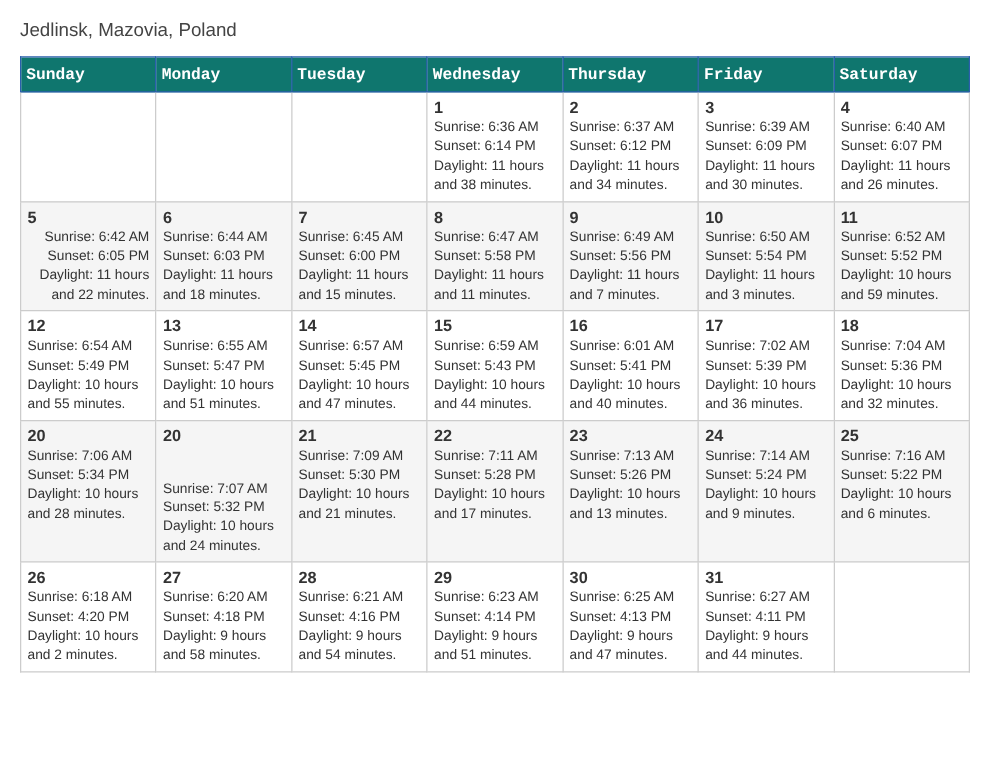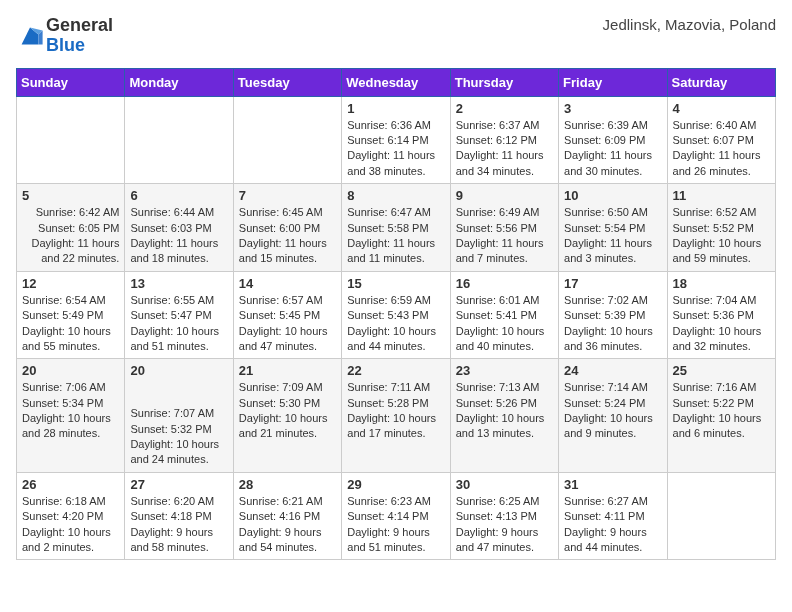--- a/index.html
+++ b/index.html
@@ -43,27 +43,28 @@
     .location {
       font-size: 15px;
       color: #444;
     }
     .calendar {
       width: 100%;
       border-collapse: collapse;
       border: 1px solid #ccc;
     }
     .calendar th {
-      background: #6d28d9;
+      background: #0f766e;
       color: #fff;
       font-size: 13px;
       font-weight: bold;
       padding: 6px 4px;
       text-align: left;
       border: 1px solid #2b5fac;
+      font-family: Liberation Mono, monospace;
     }
     .calendar td {
       vertical-align: top;
       padding: 4px 5px;
       border: 1px solid #ccc;
       font-size: 11px;
       color: #333;
       width: calc(100% / 7);
       min-height: 80px;
       background: #fff;
@@ -83,31 +84,20 @@
       color: #333;
     }
     .empty-cell {
       background: #f9f9f9;
     }
   </style>
 </head>
 <body>
 
 <div class="header">
-  <div class="logo">
-    <svg class="logo-icon" viewBox="0 0 40 40" xmlns="http://www.w3.org/2000/svg">
-      <polygon points="8,32 32,32 32,18 20,8" fill="#1a6bc4"></polygon>
-      <polygon points="20,8 32,18 38,12" fill="#5a9ee0"></polygon>
-      <polygon points="32,18 32,32 38,32 38,12" fill="#3a7ed0"></polygon>
-    </svg>
-    <div class="logo-text">
-      <span class="logo-general">General</span><br>
-      <span class="logo-blue">Blue</span>
-    </div>
-  </div>
   <div class="title-block">
     <div class="location">Jedlinsk, Mazovia, Poland</div>
   </div>
 </div>
 
 <table class="calendar">
   <thead>
     <tr>
     <th>Sunday</th>
         <th>Monday</th>

